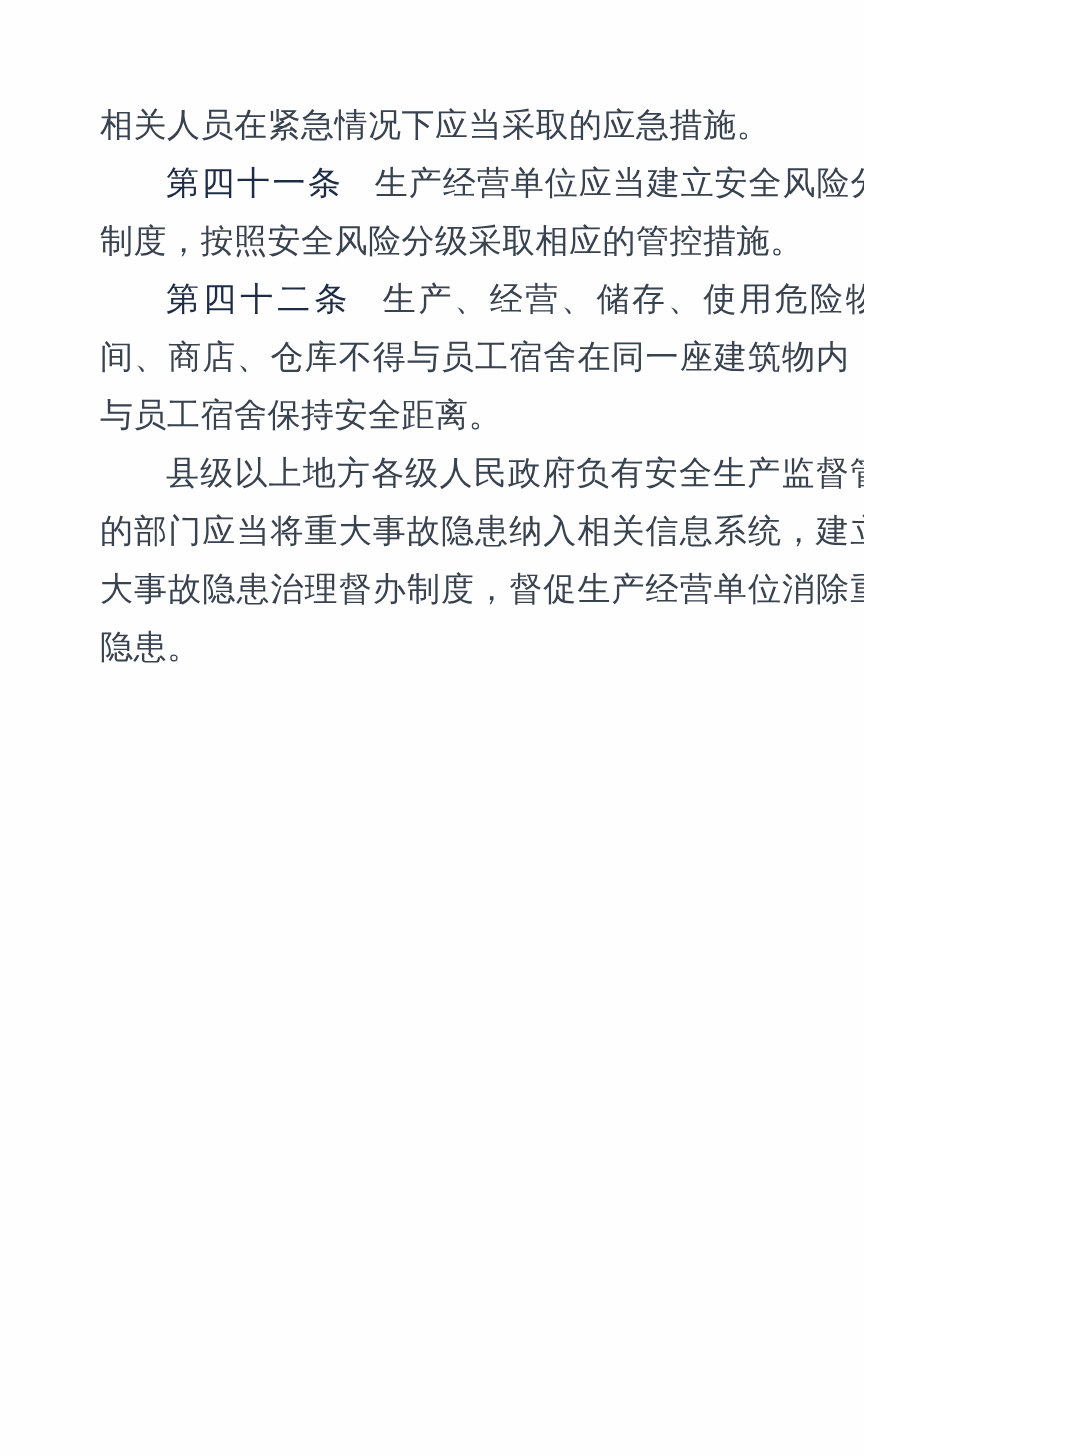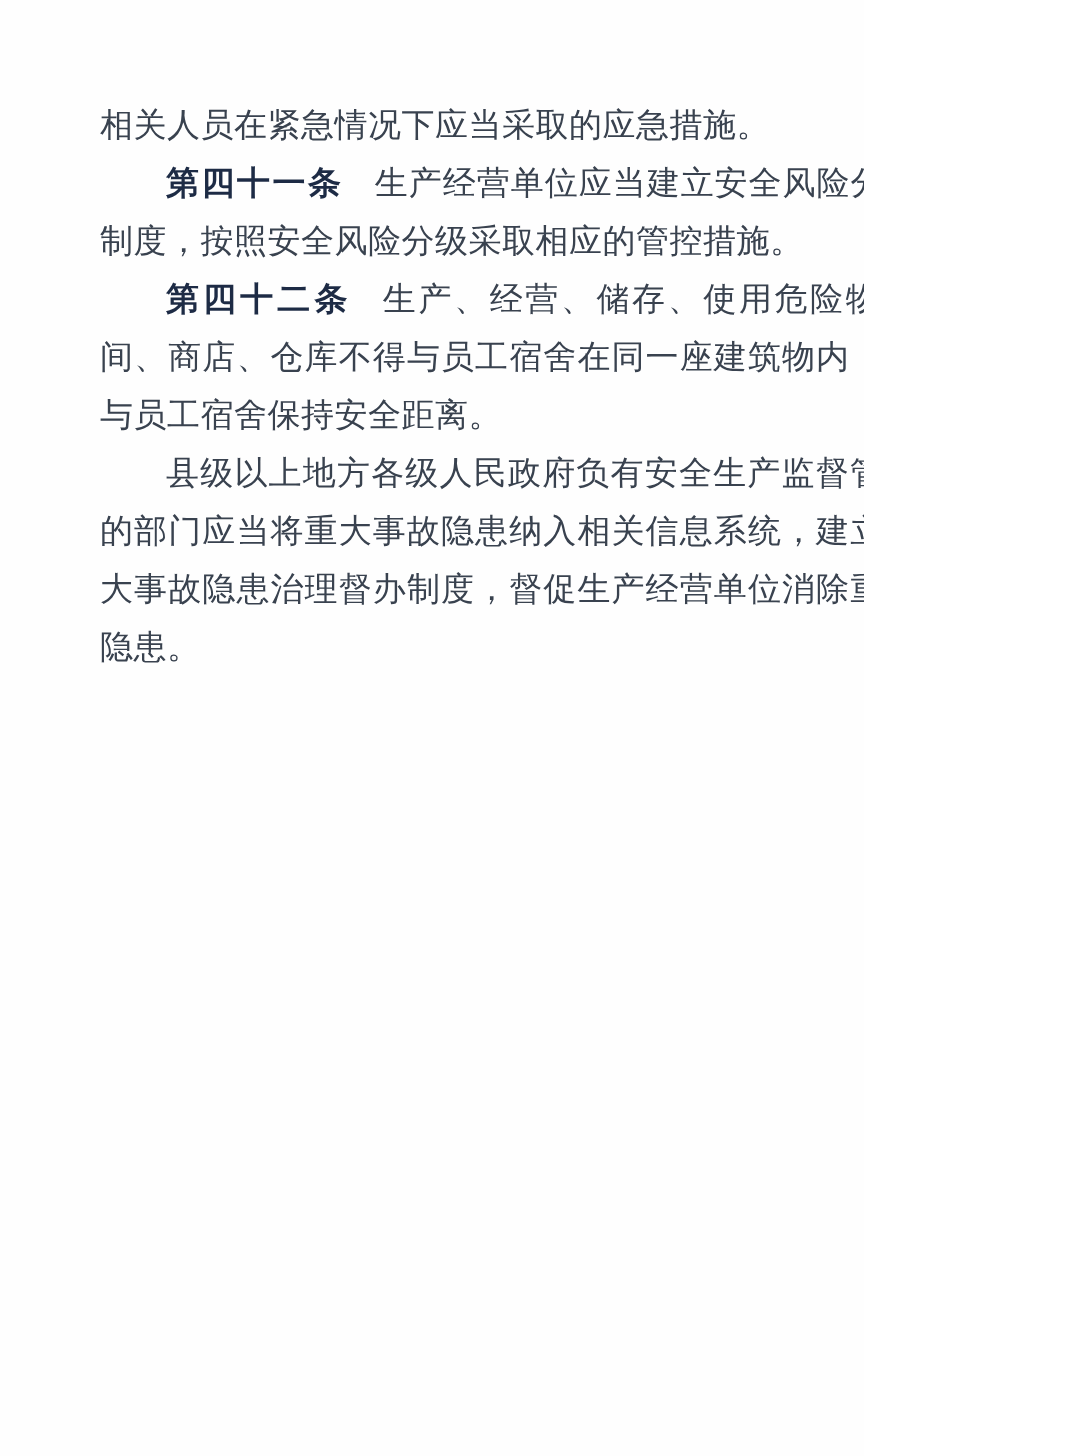--- a/index.html
+++ b/index.html
@@ -34,21 +34,21 @@
   .para {
     margin: 0;
     padding: 0;
     text-indent: 2em;
   }
   .para.noindent {
     text-indent: 0;
   }
   .article {
     font-family: "Liberation Sans", "DejaVu Sans", sans-serif;
-    font-weight: bold;
+    font-weight: normal;
     color: #1d2b45;
     margin-right: 0.95em;
     letter-spacing: 2px;
   }
 </style>
 </head>
 <body>
 
 <div class="page">
   <div class="doc-body">

